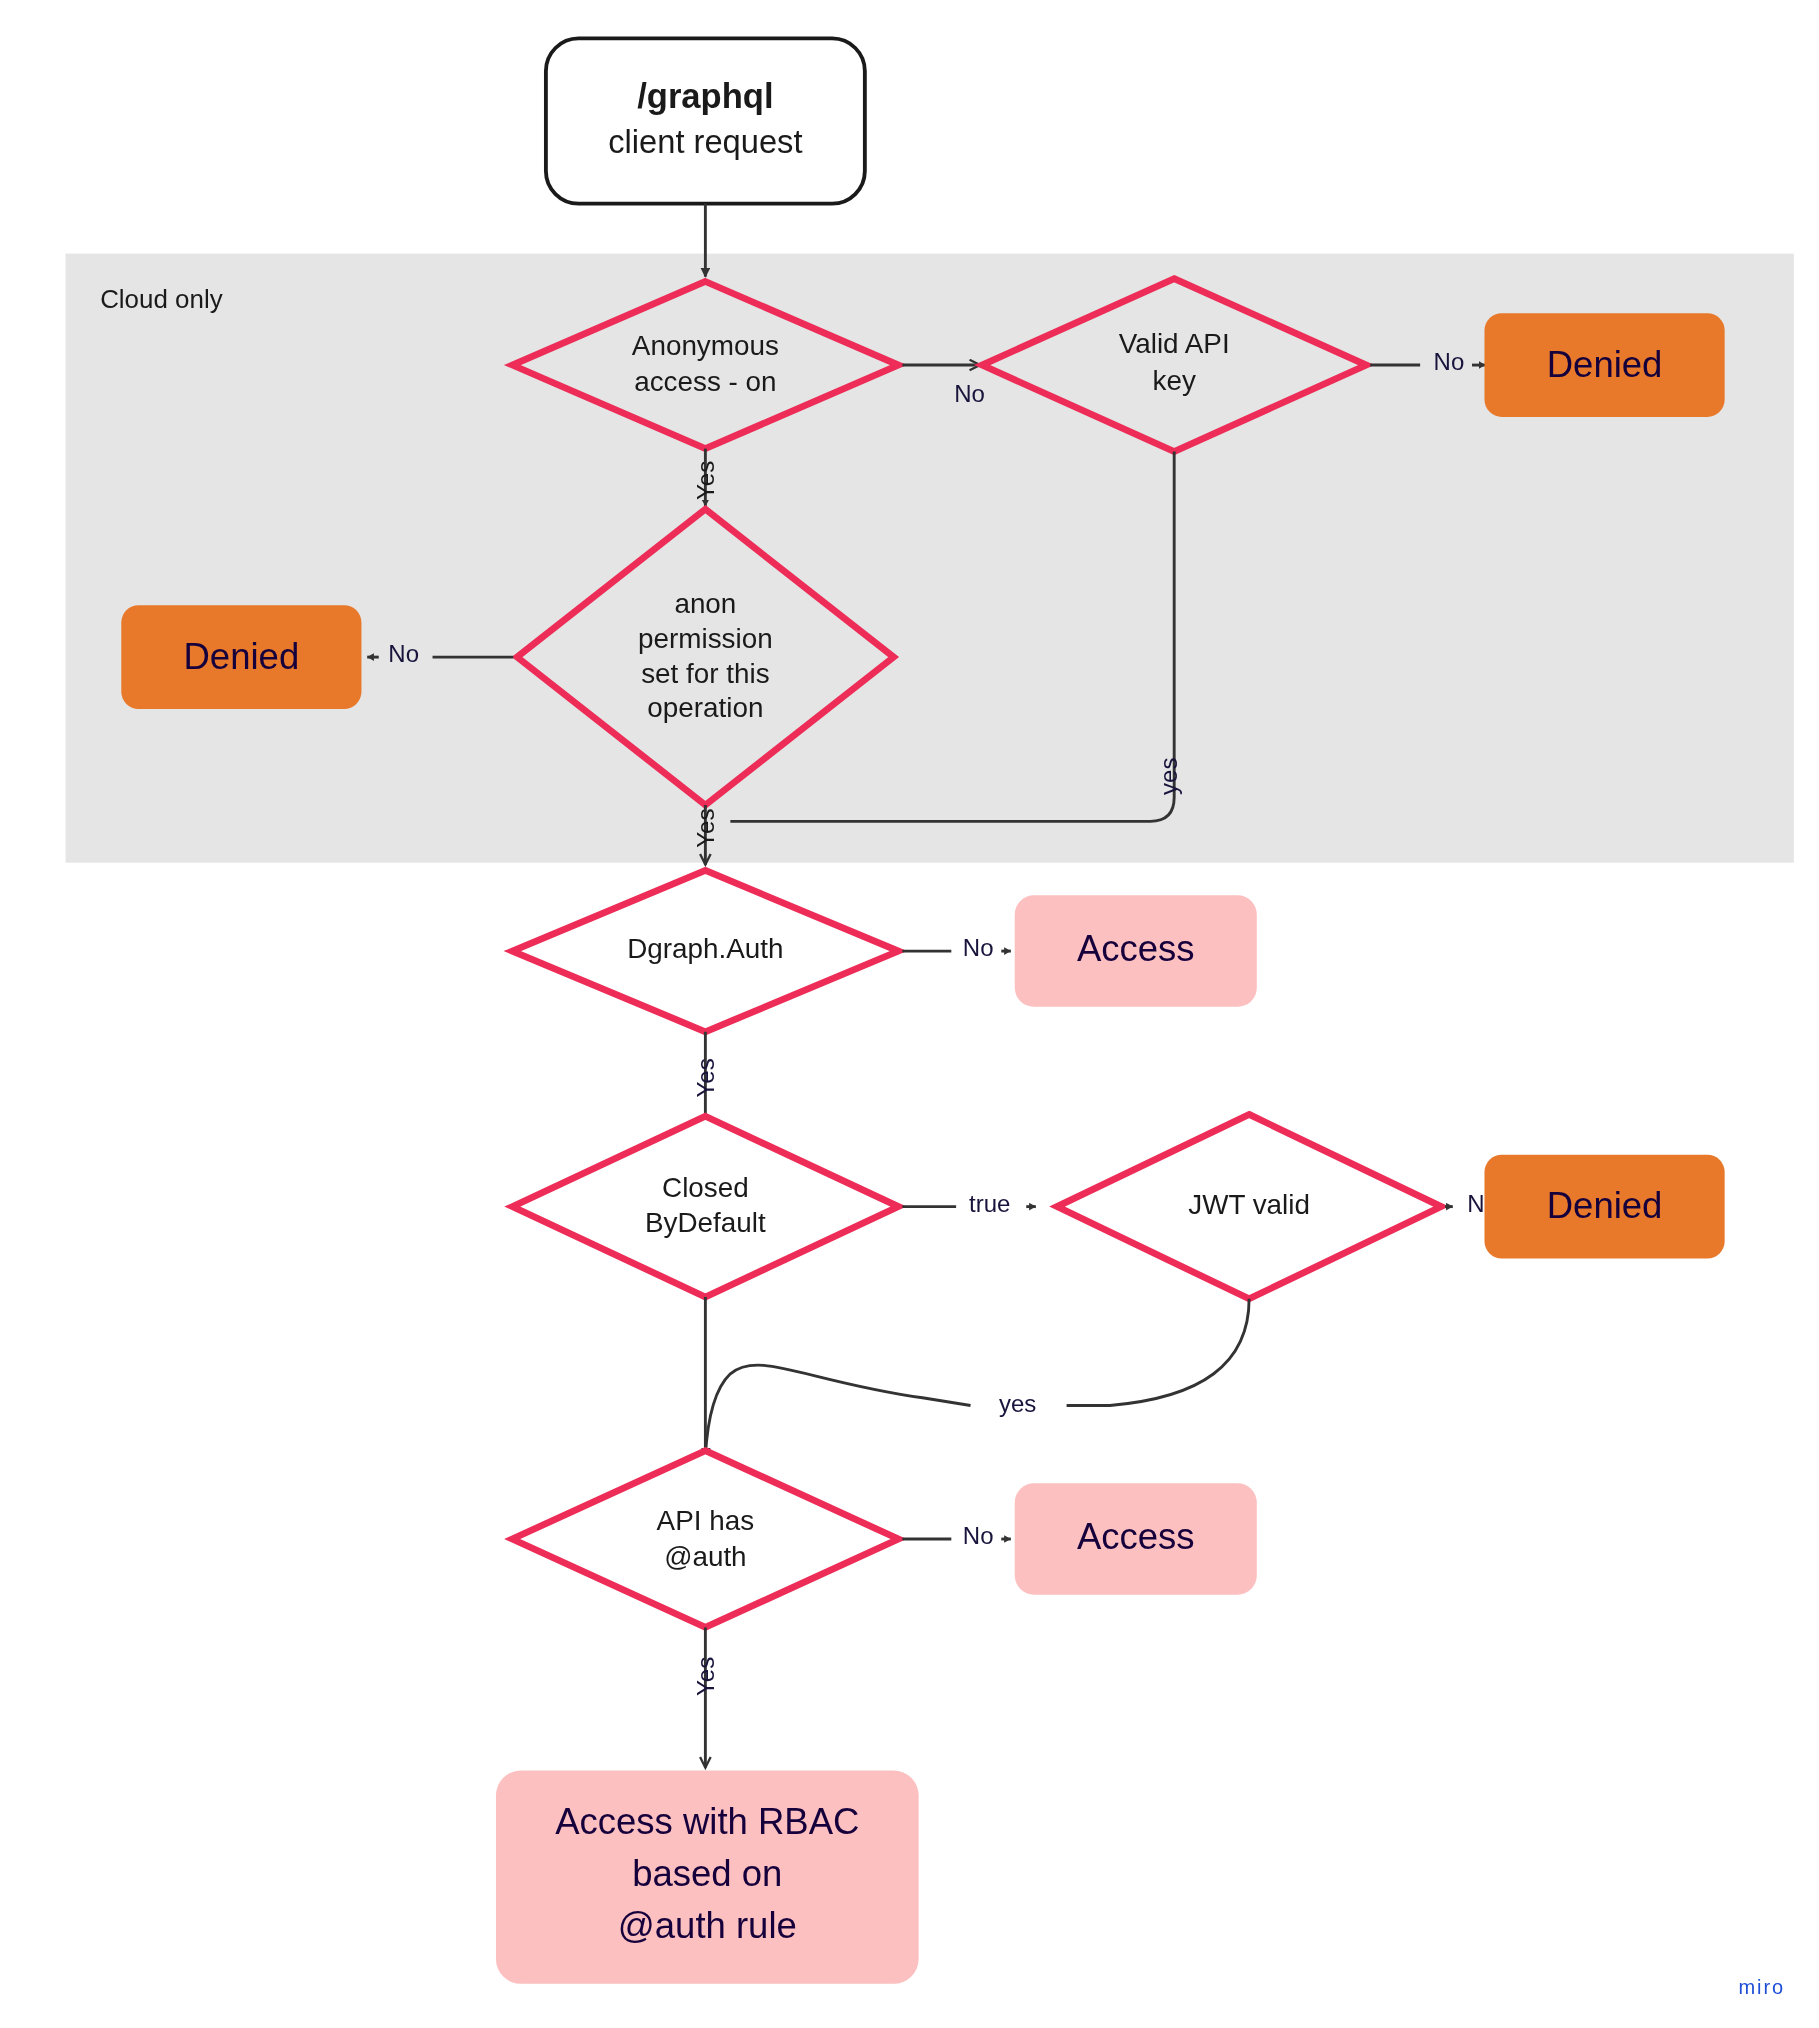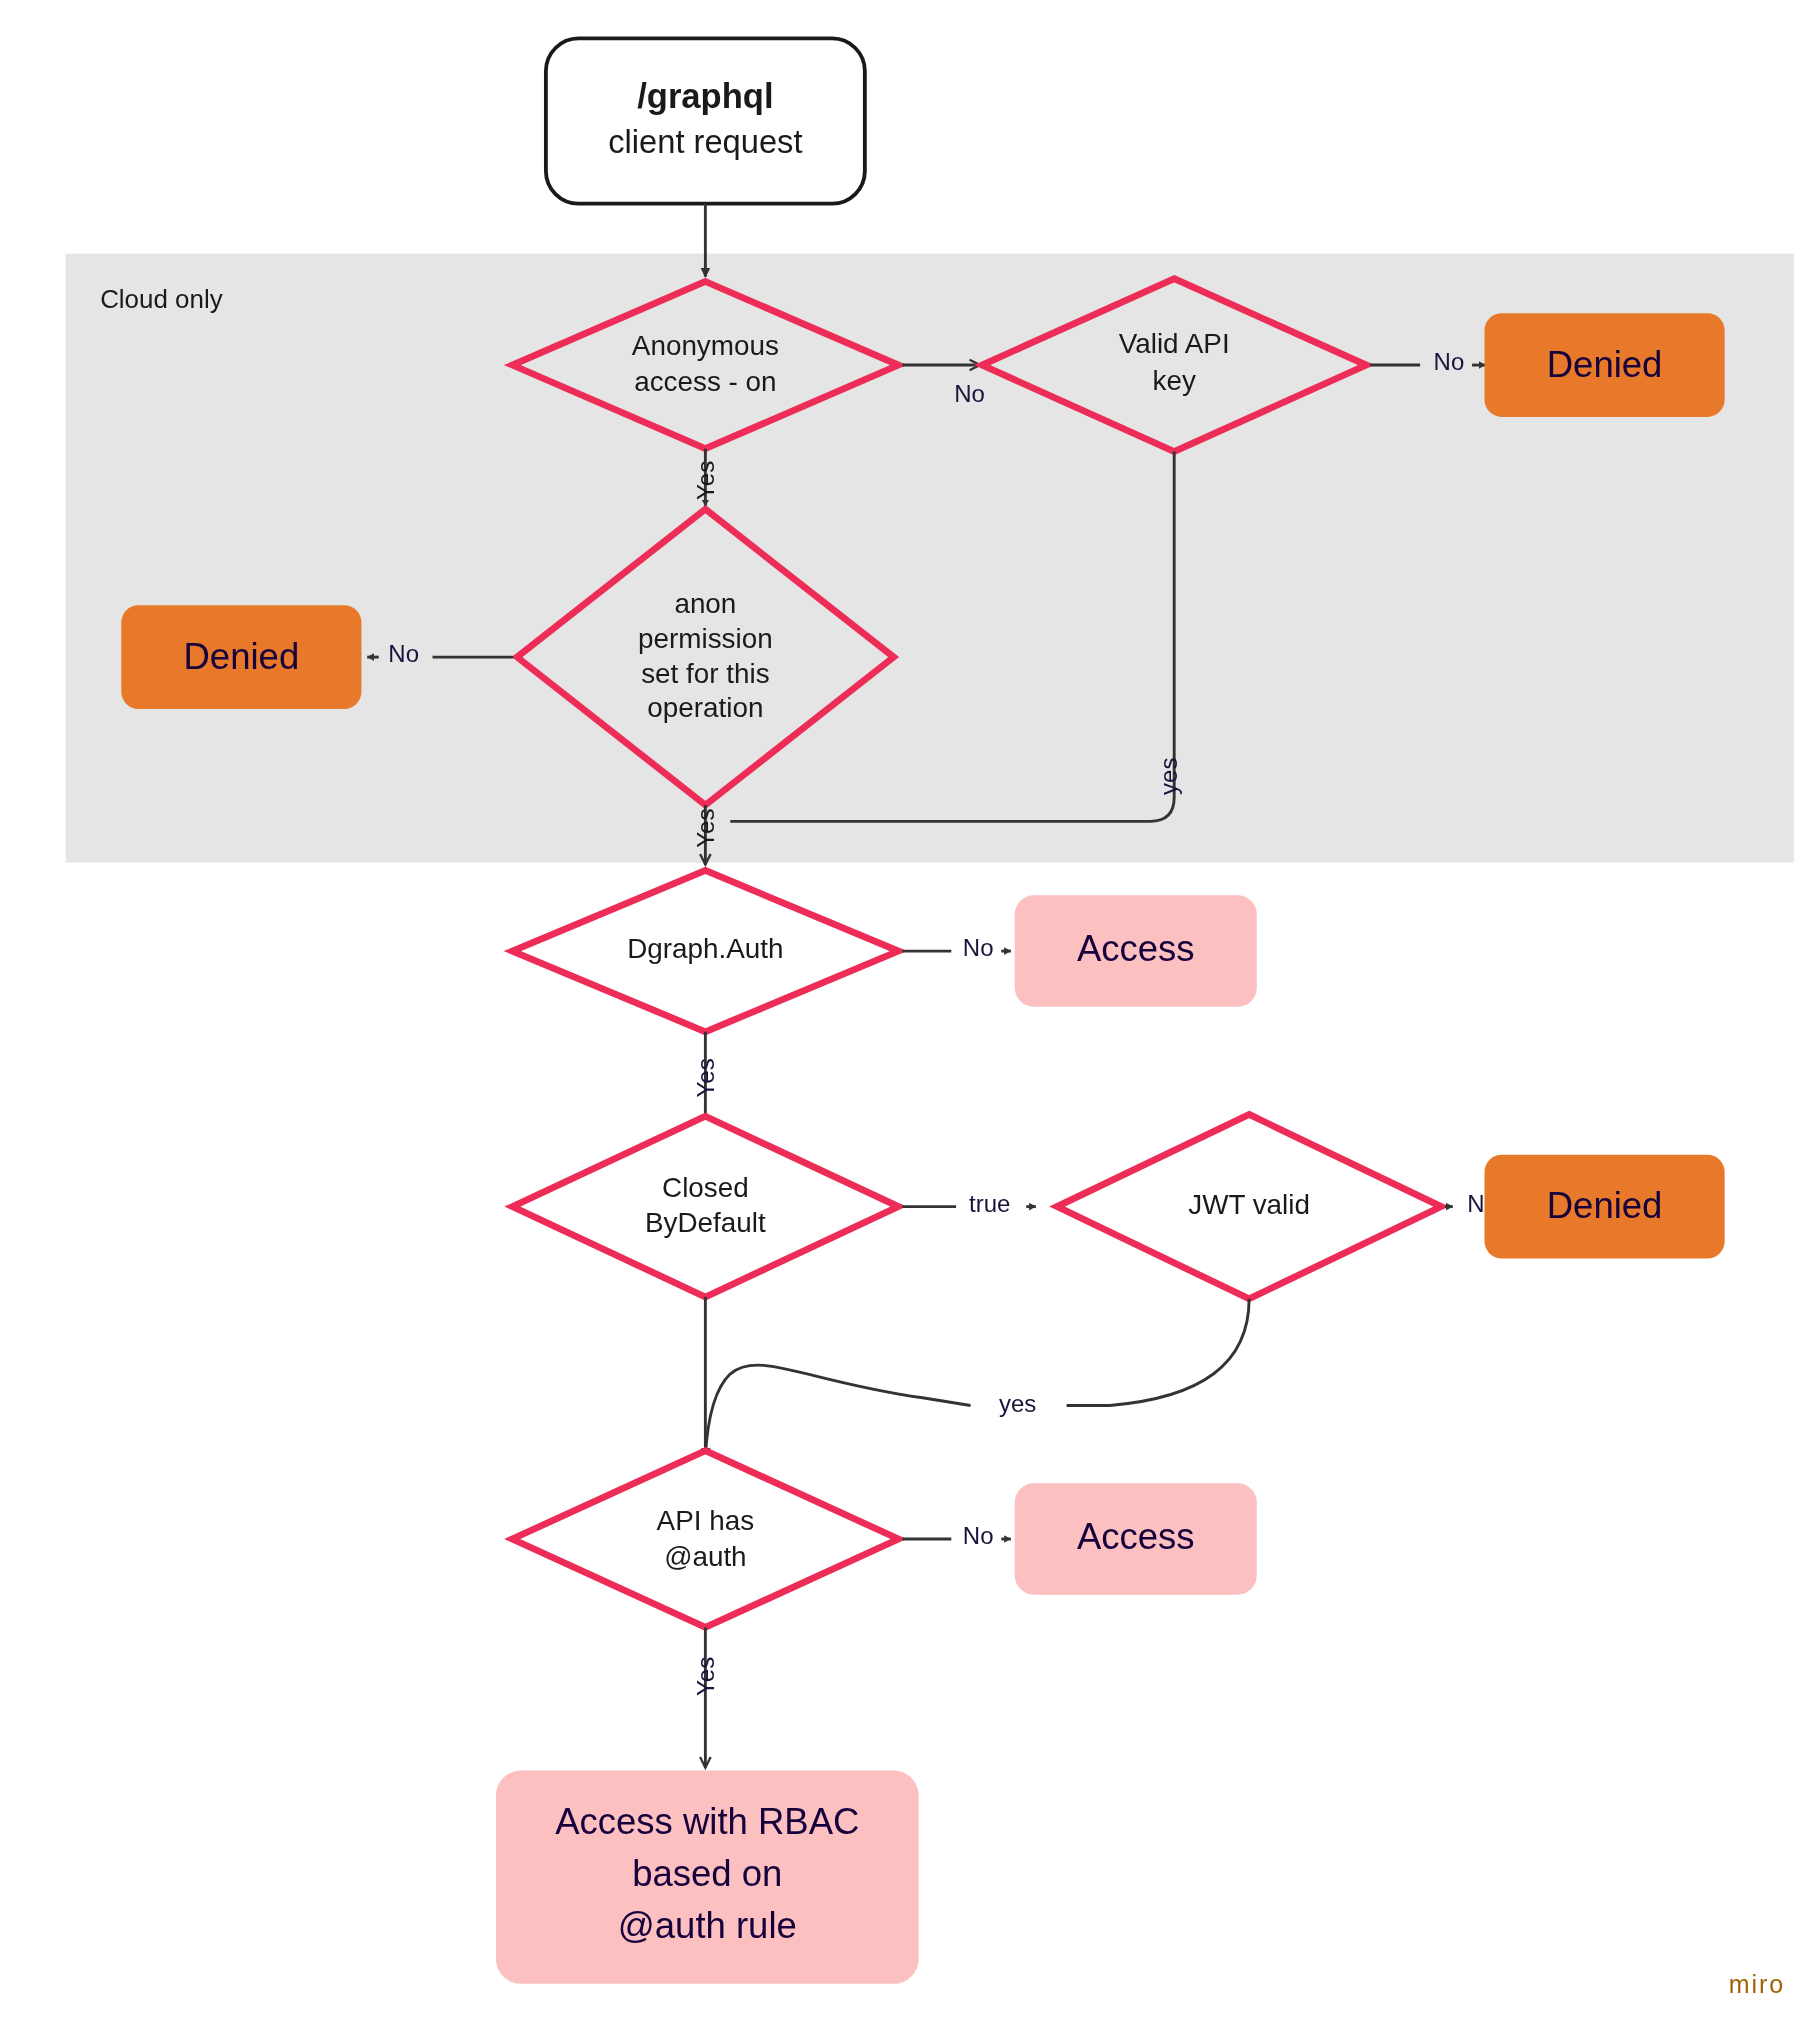--- a/index.html
+++ b/index.html
@@ -49,22 +49,22 @@
     font-family: "Liberation Sans", sans-serif;
     fill: #16003c;
     text-anchor: middle;
     dominant-baseline: middle;
     font-size: 38px;
   }
   .watermark {
     position: absolute;
     right: 35px;
     bottom: 29px;
-    color: #a16207;
-    font-size: 25px;
+    color: #1d4ed8;
+    font-size: 20px;
     letter-spacing: 1.9px;
     font-family: "Liberation Sans", sans-serif;
     user-select: none;
     margin-left: 48px;
   }
 </style>
 </head>
 <body>
 
 <div id="canvas">

